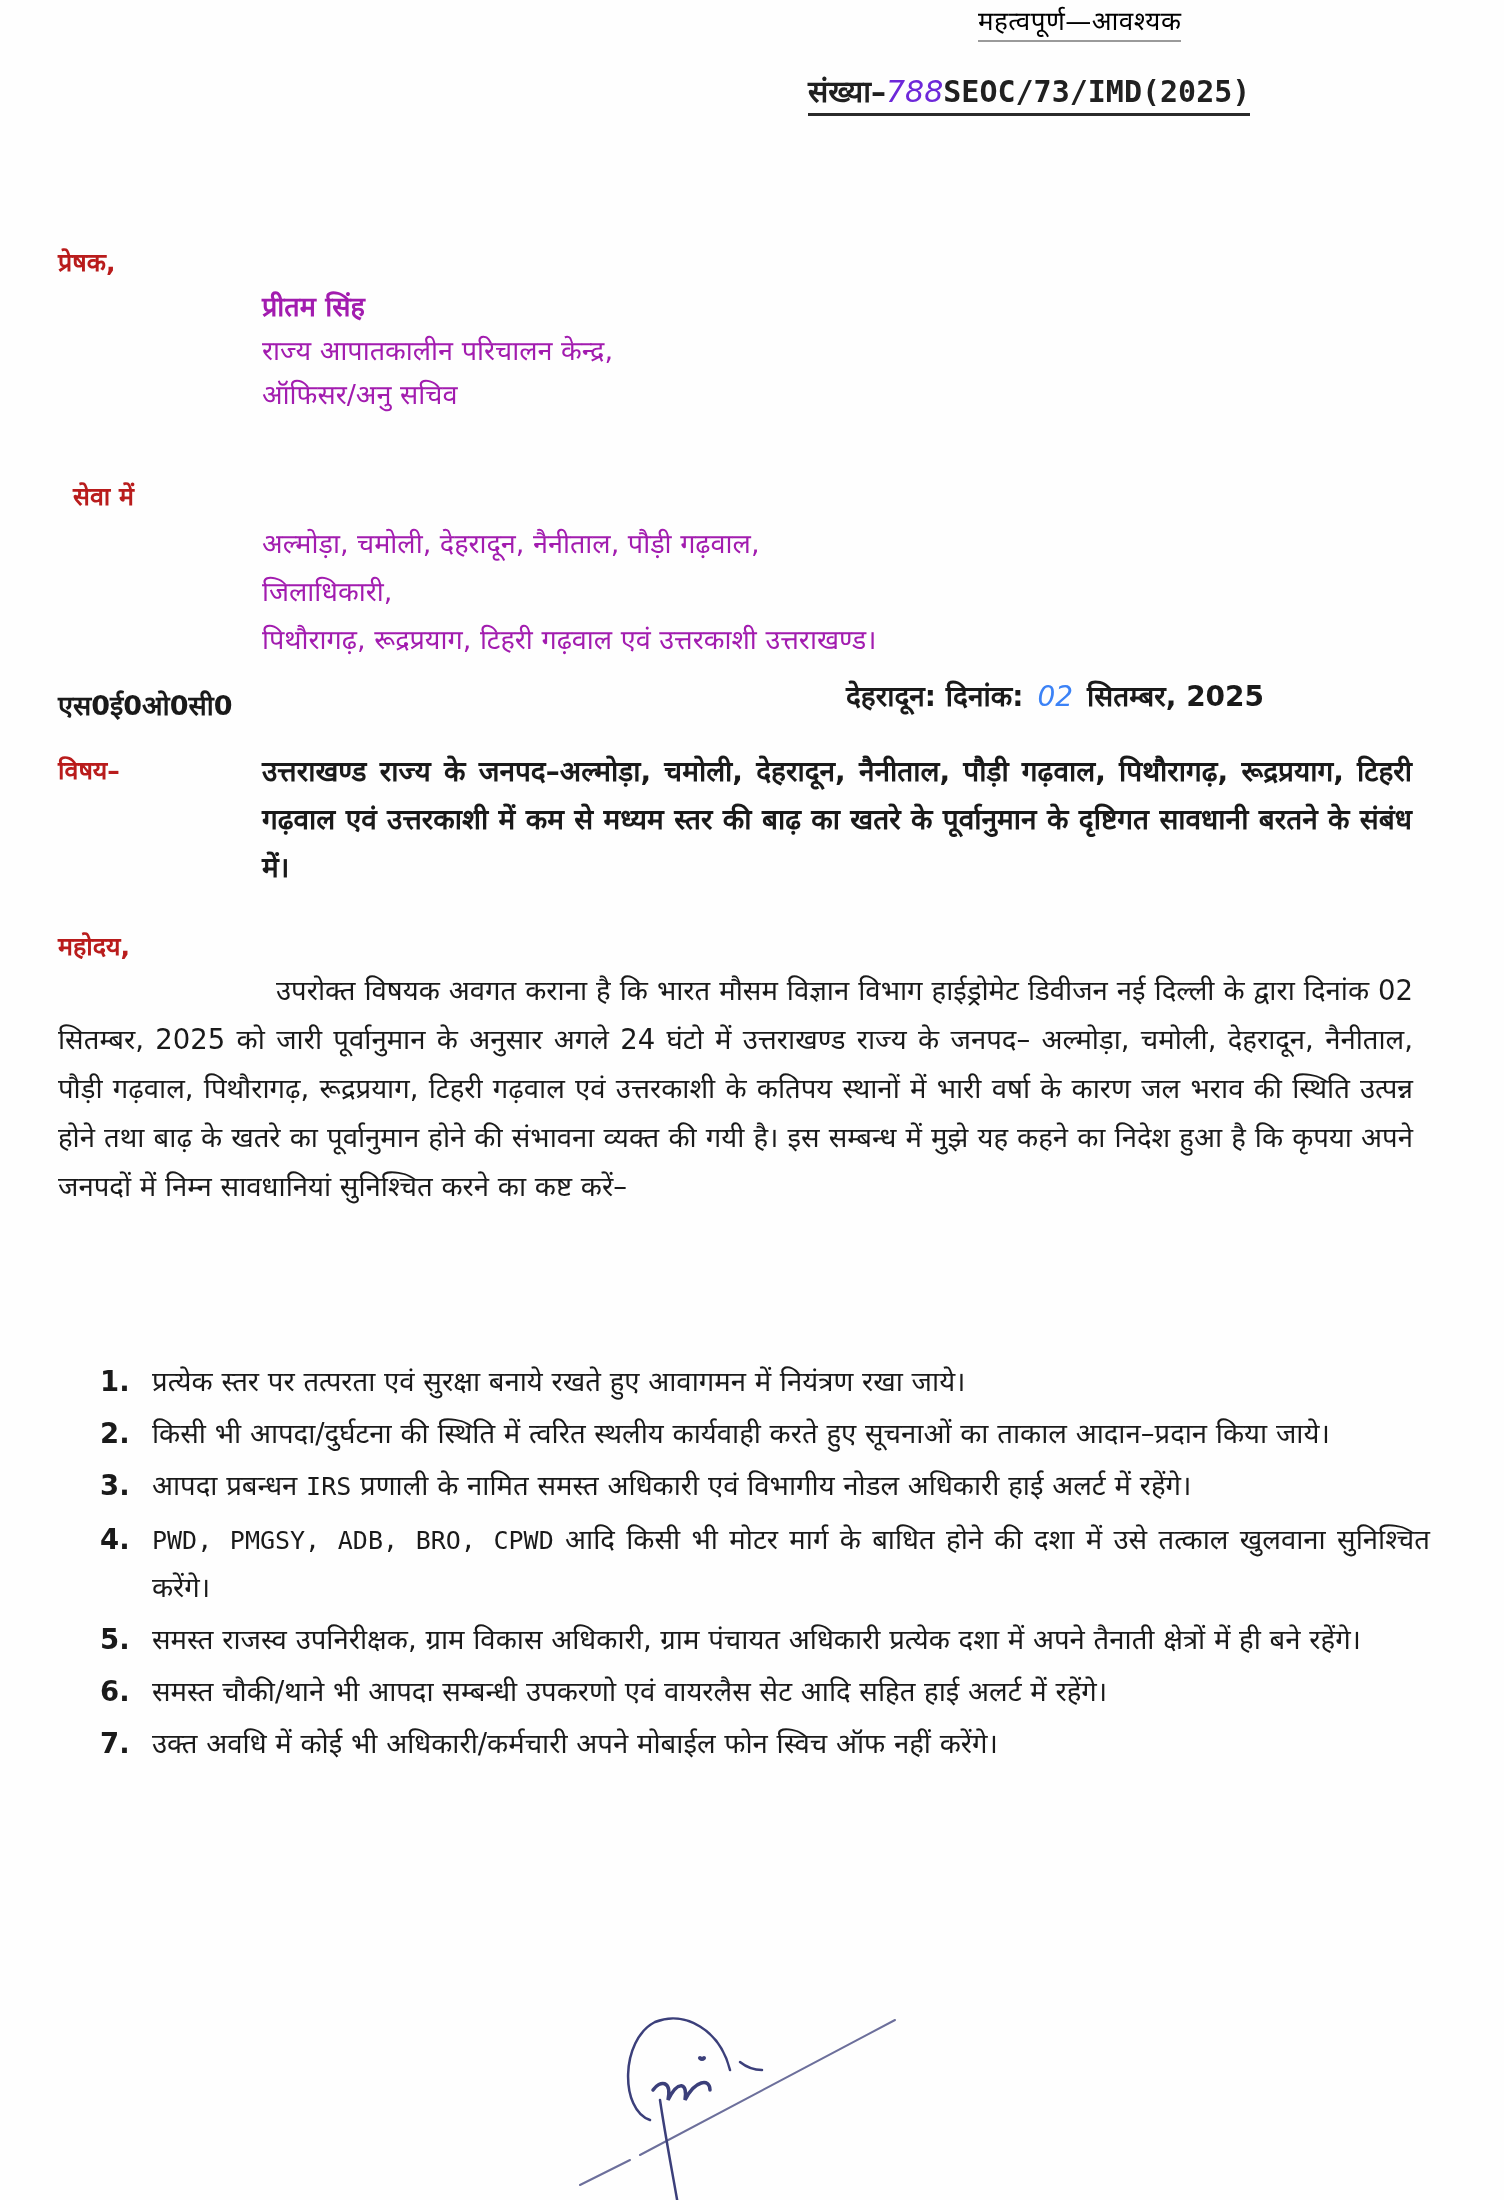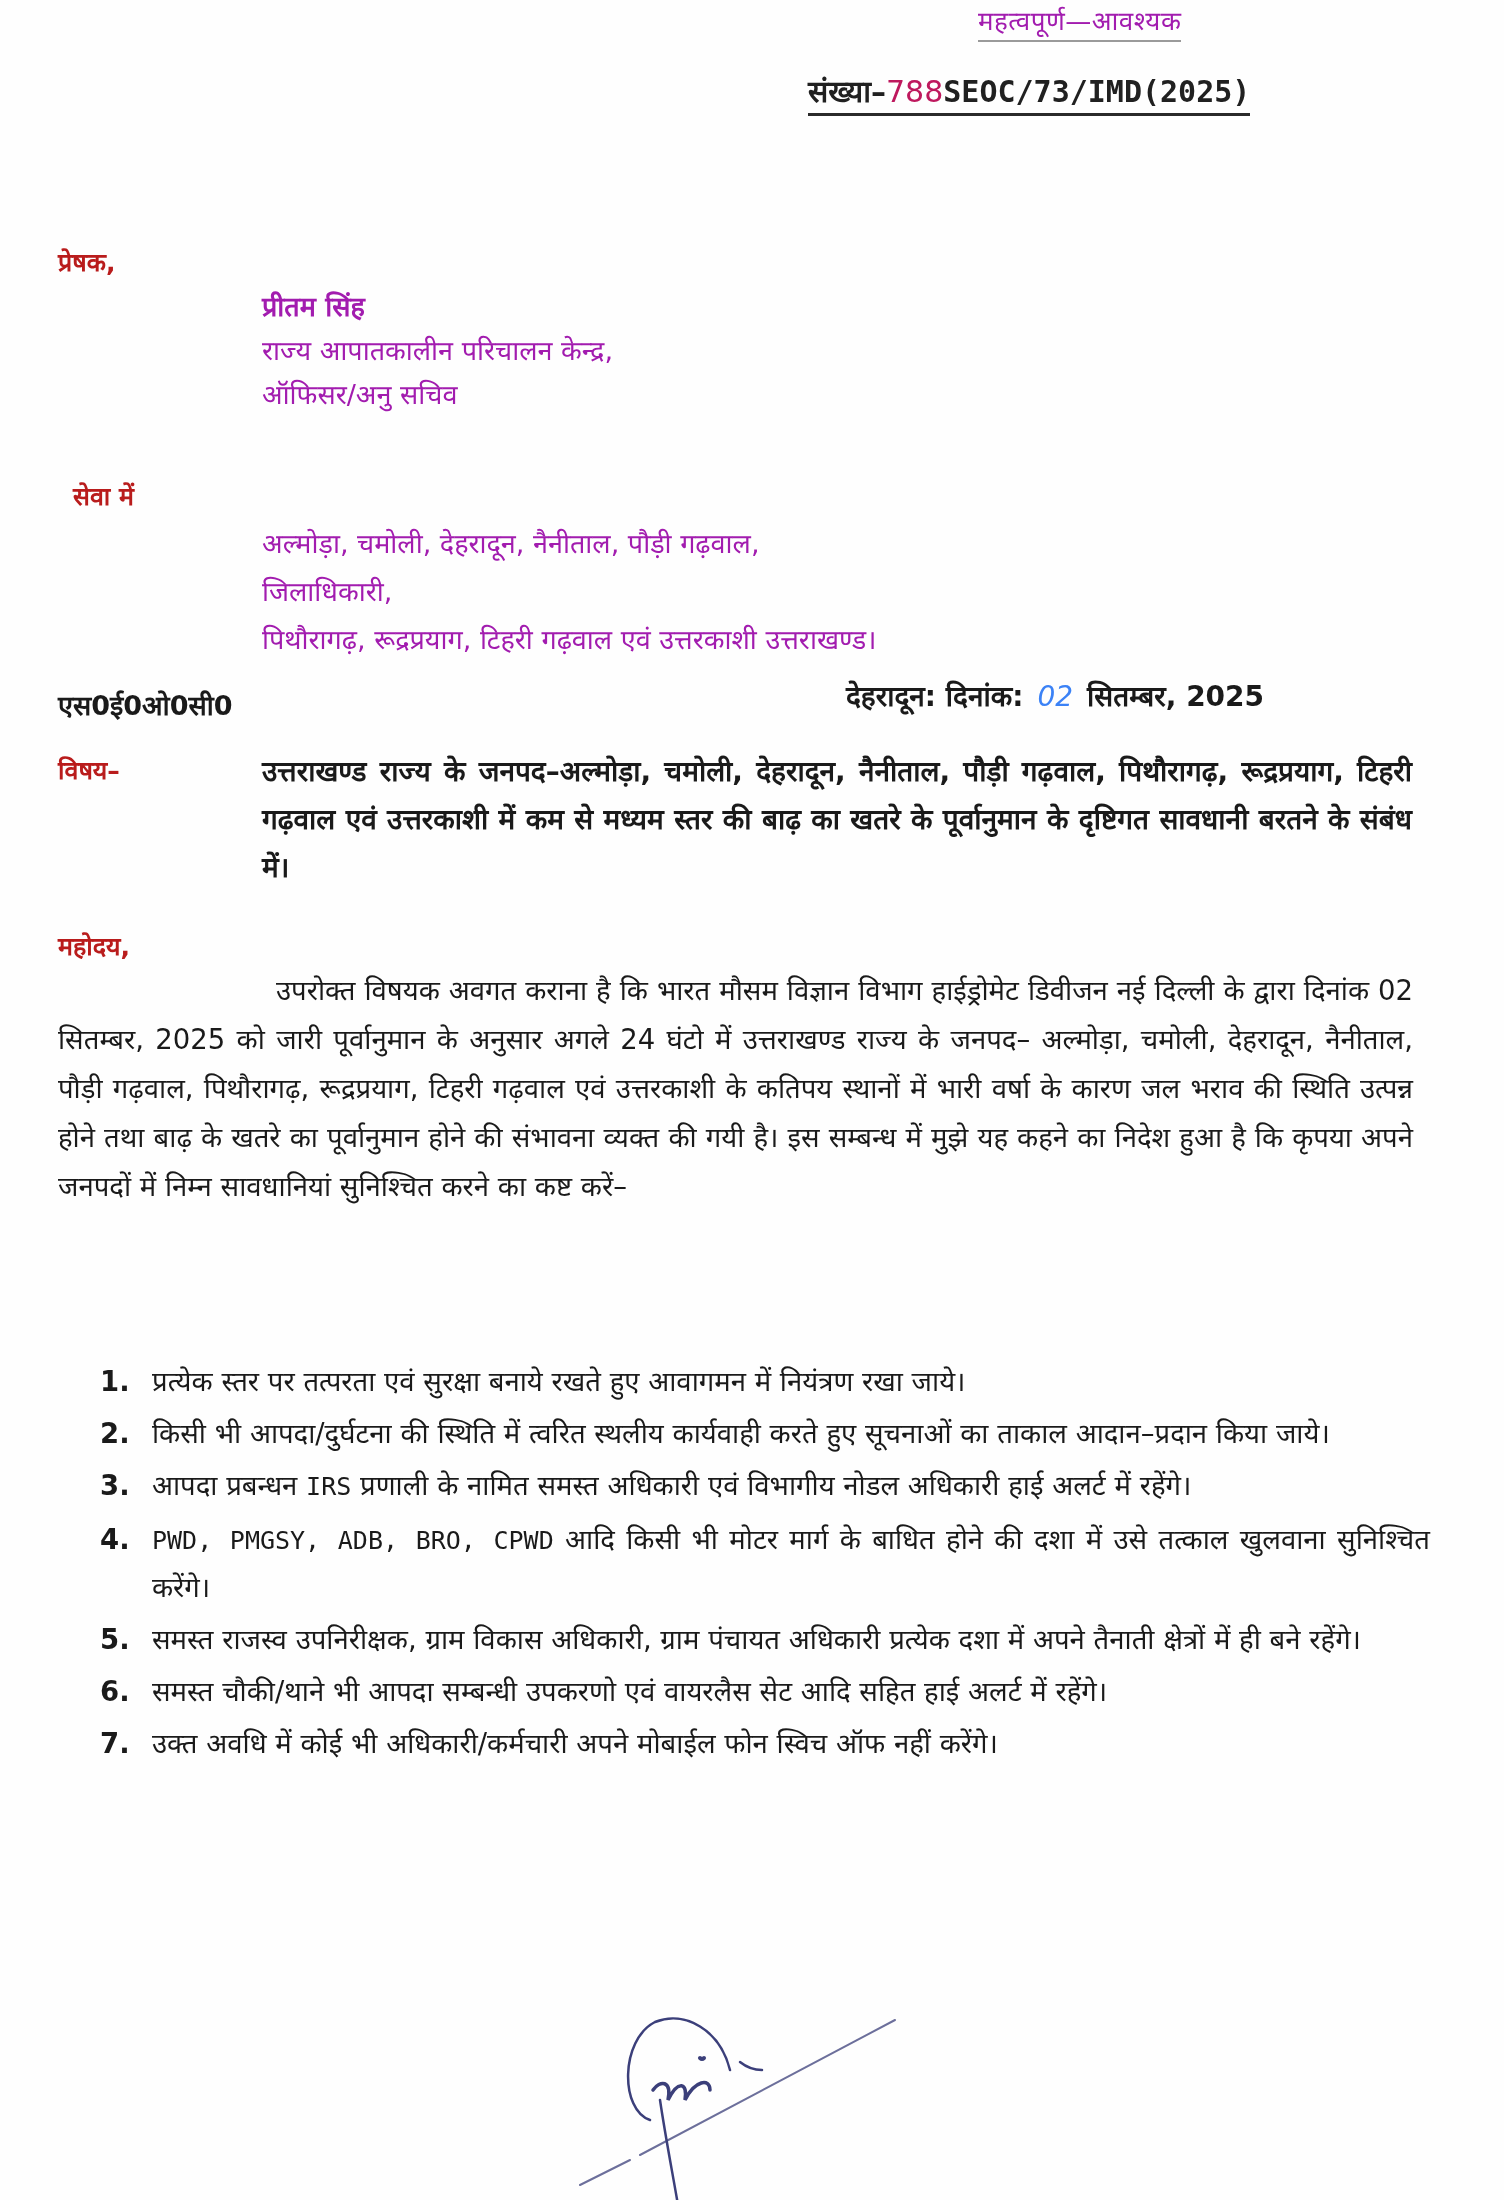--- a/index.html
+++ b/index.html
@@ -4,28 +4,28 @@
 <style>
   html, body { margin: 0; padding: 0; background: #ffffff; }
   body {
     width: 1504px; height: 2200px; position: relative; overflow: hidden;
     font-family: "DejaVu Sans", sans-serif; color: #1a1a1a;
   }
   .page { position: absolute; inset: 0; background: #fefefe; }
   .abs { position: absolute; white-space: nowrap; }
 
   .priority {
-    left: 978px; top: 2px; font-size: 26px; color: #a21caf;
+    left: 978px; top: 2px; font-size: 26px; color: #000000;
     border-bottom: 2px solid #9a9a9a; padding-bottom: 2px; letter-spacing: 0.5px;
   }
   .refno {
     left: 808px; top: 70px; font-size: 30px; font-weight: bold; color: #202020;
     border-bottom: 3px solid #2a2a2a; padding-bottom: 2px;
   }
-  .refno .hand { color: #be185d; font-weight: normal; }
+  .refno .hand { color: #6d28d9; font-weight: normal; font-style: italic; }
   .refno .mono { font-family: "DejaVu Sans Mono", monospace; }
 
   .label { font-weight: bold; font-size: 25px; color: #b91c1c; }
   .line { font-size: 27px; color: #a21caf; }
   .bold { font-weight: bold; }
 
   .from-label { left: 58px; top: 244px; }
   .from-block { left: 262px; top: 285px; line-height: 44px; }
   .to-label   { left: 73px; top: 478px; }
   .to-block   { left: 262px; top: 520px; line-height: 48px; }

